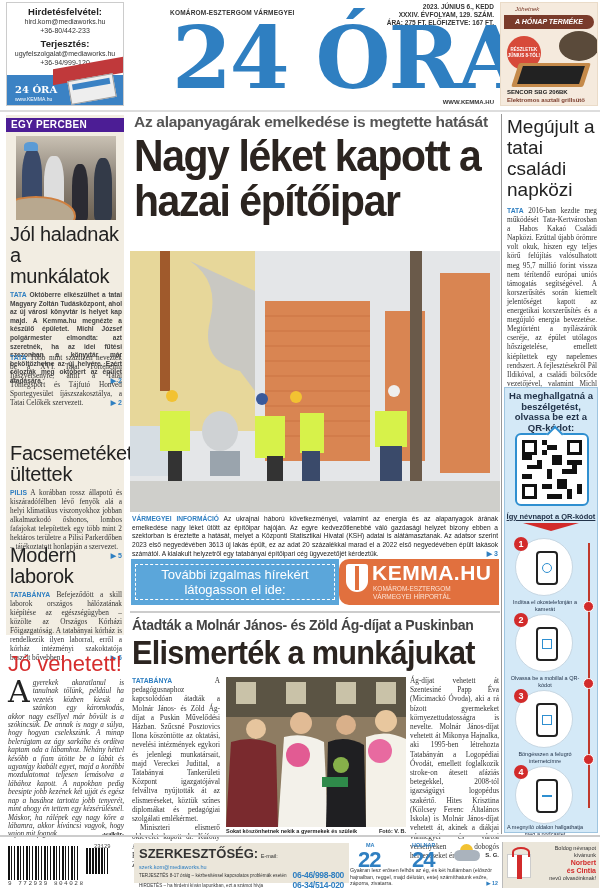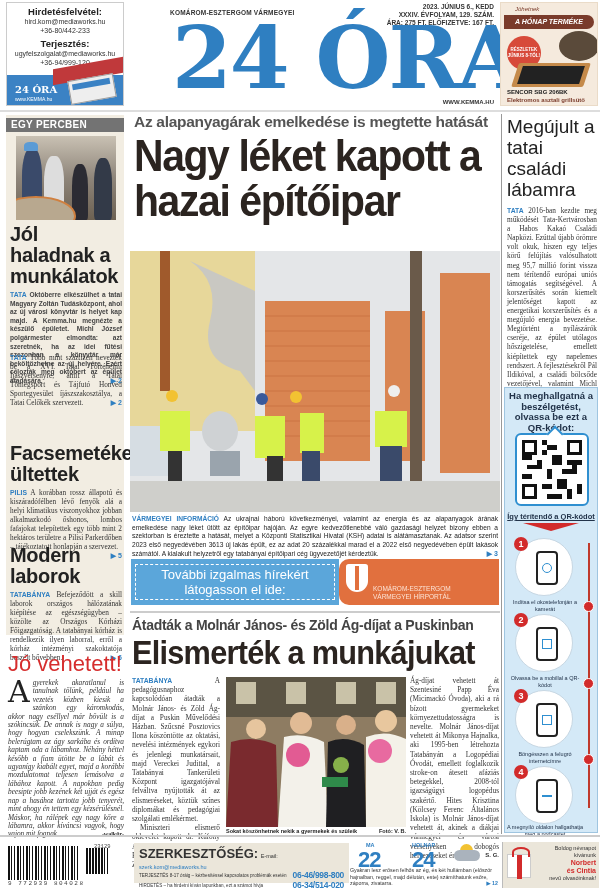--- a/index.html
+++ b/index.html
@@ -27,24 +27,24 @@
 #prodad .badge{position:absolute;left:6px;top:33px;width:34px;height:34px;border-radius:50%;background:#d74a3a;color:#fff;font-size:4.5px;font-weight:bold;text-align:center;padding-top:11px;line-height:6px}
 #prodad .grill{position:absolute;left:14px;top:60px;width:72px;height:24px;background:#c58a4a;transform:skewX(-18deg);border-radius:2px}
 #prodad .grill:after{content:"";position:absolute;left:5px;top:3px;width:62px;height:18px;background:#222}
 #prodad .plate{position:absolute;left:58px;top:28px;width:40px;height:30px;border-radius:50%;background:#5a4a3a}
 #prodad .n1{position:absolute;left:6px;top:86px;font-size:6px;font-weight:bold;color:#222}
 #prodad .n2{position:absolute;left:6px;top:94px;font-size:6px;font-weight:bold;color:#7a3b2b}
 
 #mh-rule{left:0;top:110px;width:600px;height:2px;background:#ddd}
 
 #leftcol{left:6px;top:115px;width:118px;height:520px;background:#f2ede2}
-#egy{left:6px;top:118px;width:118px;height:14px;background:#737373;color:#fff;font-weight:bold;font-size:10px;padding-left:5px;line-height:14px;letter-spacing:.3px}
+#egy{left:6px;top:118px;width:118px;height:14px;background:#4c1d95;color:#fff;font-weight:bold;font-size:10px;padding-left:5px;line-height:14px;letter-spacing:.3px}
 #leftphoto{left:16px;top:136px;width:100px;height:84px;background:linear-gradient(180deg,#c9c1b3 0%,#8e857a 50%,#6d6152 100%);overflow:hidden}
 #leftphoto .p{position:absolute;border-radius:40% 40% 10% 10%}
-.lh{font-weight:bold;color:#222;line-height:21px;font-size:20px;letter-spacing:-.3px}
+.lh{font-weight:normal;color:#222;line-height:21px;font-size:20px;letter-spacing:-.3px}
 .lt{font-family:"Liberation Serif",serif;font-size:7.3px;line-height:9px;color:#333;text-align:justify}
 .tag{color:#2f7fc1;font-weight:bold;font-family:"Liberation Sans",sans-serif;font-size:6.8px}
 .ref{color:#2f7fc1;font-weight:bold;font-family:"Liberation Sans",sans-serif;font-size:7px;float:right}
 
 #jo-title{left:8px;top:651px;font-size:22px;color:#d62d2d}
 #jo-text{left:8px;top:679px;width:116px;font-family:"Liberation Serif",serif;font-style:italic;font-size:7.3px;line-height:8.4px;color:#333;text-align:justify}
 #jo-text .drop{float:left;font-family:"DejaVu Serif",serif;font-size:30px;line-height:26px;margin-right:3px;font-style:normal;color:#222}
 
 #kicker{left:134px;top:113px;font-size:15.5px;color:#555;font-weight:bold;letter-spacing:-.3px}
 #mainhead{left:134px;top:133px;font-size:44px;line-height:45px;font-weight:bold;color:#2b2420;letter-spacing:-1.5px;transform:scaleX(.93);transform-origin:left top;font-family:"Liberation Sans",sans-serif}
@@ -253,20 +253,21 @@
 </div>
 
 <div class="abs" id="kbanner">
   <div class="left">
     <div class="dash"></div>
     <div class="t">További izgalmas hírekért</div>
     <div class="t" style="top:23px">látogasson el ide:</div>
   </div>
   <div class="right">
     <div class="shield"></div>
+    <div class="k">KEMMA.HU</div>
     <div class="s">
       <div>KOMÁROM-ESZTERGOM</div>
       <div>VÁRMEGYEI HÍRPORTÁL</div>
     </div>
   </div>
 </div>
 
 <div class="abs" id="rule2"></div>
 
 <div class="abs" id="kicker2">Átadták a Molnár János- és Zöld Ág-díjat a Puskinban</div>
@@ -301,21 +302,21 @@
 <div class="abs" id="cap2">
   <span>Sokat köszönhetnek nekik a gyermekek és szüleik</span>
   <span class="r">Fotó: V. B.</span>
 </div>
 <div class="abs" id="col2b">
   <span>Ág-díjat vehetett át Szentesiné Papp Éva (Micimackó Óvoda), aki a rá bízott gyermekeket környezettudatosságra is nevelte. Molnár János-díjat vehetett át Mikonya Hajnalka, aki 1995-ben létrehozta Tatabányán a Logopédiai Óvodát, emellett foglalkozik stroke-on átesett afáziás betegekkel, 2008-tól igazságügyi logopédus szakértő. Hites Krisztina (Kölcsey Ferenc Általános Iskola) is Molnár János-díjat vehetett át, akinek a diákjai vármegyei és városi versenyeken dobogós helyezéseket érnek el.</span>
   <b style="float:right;font-family:'Liberation Sans',sans-serif;font-size:6px">S. G.</b>
 </div>
 
 <div class="abs" id="rsep"></div>
-<div class="abs" id="rhead">Megújult a tatai családi lábamra</div>
+<div class="abs" id="rhead">Megújult a tatai családi napközi</div>
 <div class="abs" id="rtext">
   <span class="tag">TATA</span>
   <span>2016-ban kezdte meg működését Tata-Kertvárosban a Habos Kakaó Családi Napközi. Ezúttal újabb örömre volt okuk, hiszen egy teljes körű felújítás valósulhatott meg 95,7 millió forint vissza nem térítendő európai uniós támogatás segítségével. A korszerűsítés során kiemelt jelentőséget kapott az energetikai korszerűsítés és a megújuló energia bevezetése. Megtörtént a nyílászárók cseréje, az épület utólagos hőszigetelése, emellett kiépítettek egy napelemes rendszert. A fejlesztésekről Pál Ildikóval, a családi bölcsőde vezetőjével, valamint Michl Józseffel, Tata polgármesterével beszélgettünk. Hallgassák meg hírportálunkon!</span>
   <b style="float:right;font-family:'Liberation Sans',sans-serif;font-size:6px">Sz. N.</b>
 </div>
 
 <div class="abs" id="qrbox">
   <div class="ht">Ha meghallgatná a beszélgetést, olvassa be ezt a QR-kódot:</div>
   <div id="qrframe">
     <div class="qr">
@@ -334,21 +335,21 @@
       <i style="grid-area:7/9/8/12;background:#111"></i>
         <i style="grid-area:8/1/9/3;background:#111"></i>
         <i style="grid-area:9/8/11/10;background:#111"></i>
       <i style="grid-area:10/5/11/7;background:#111"></i>
         <i style="grid-area:11/10/13/11;background:#111"></i>
         <i style="grid-area:12/6/13/9;background:#111"></i>
       <i style="grid-area:10/12/12/13;background:#111"></i>
         <i style="grid-area:6/11/7/12;background:#111"></i>
     </div>
   </div>
-  <div class="how">Így térítendő a QR-kódot</div>
+  <div class="how">Így névnapot a QR-kódot</div>
   <div class="redtri"></div>
   <div class="vline"></div>
 
   <div class="step" style="top:150px">
     <div class="num">1</div>
     <div class="phone">
         <i style="border-radius:50%"></i>
       </div>
   </div>
   <div class="steplbl" style="top:211px">Indítsa el okostelefonján a kamerát</div>

